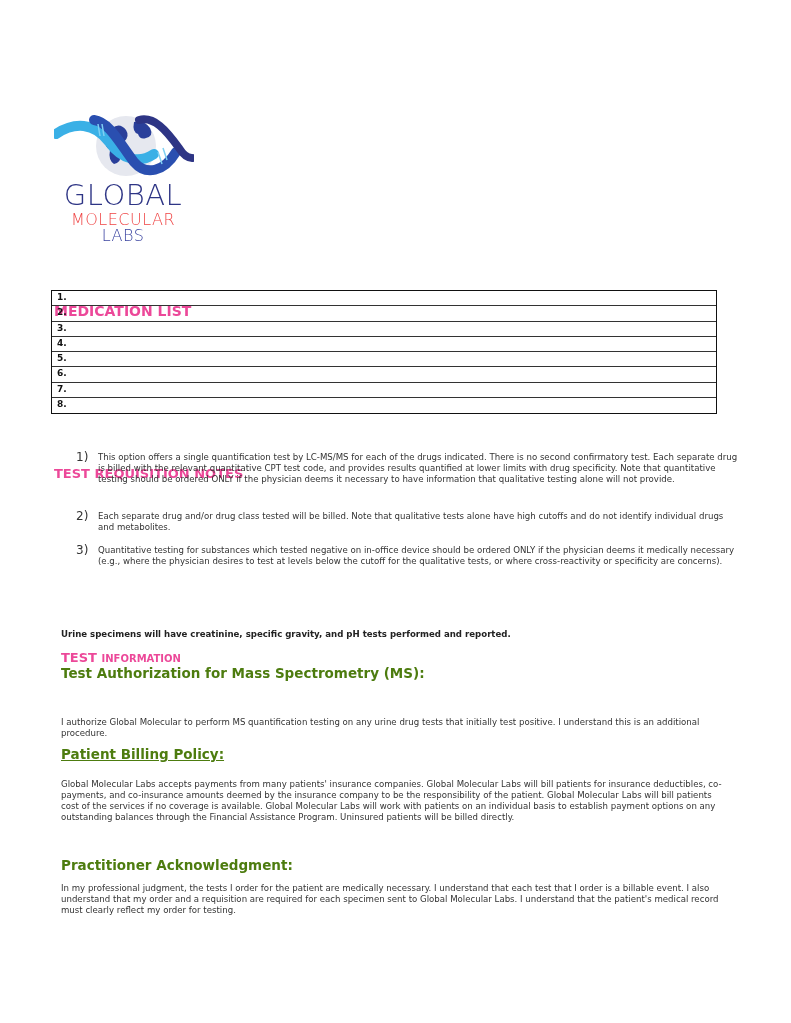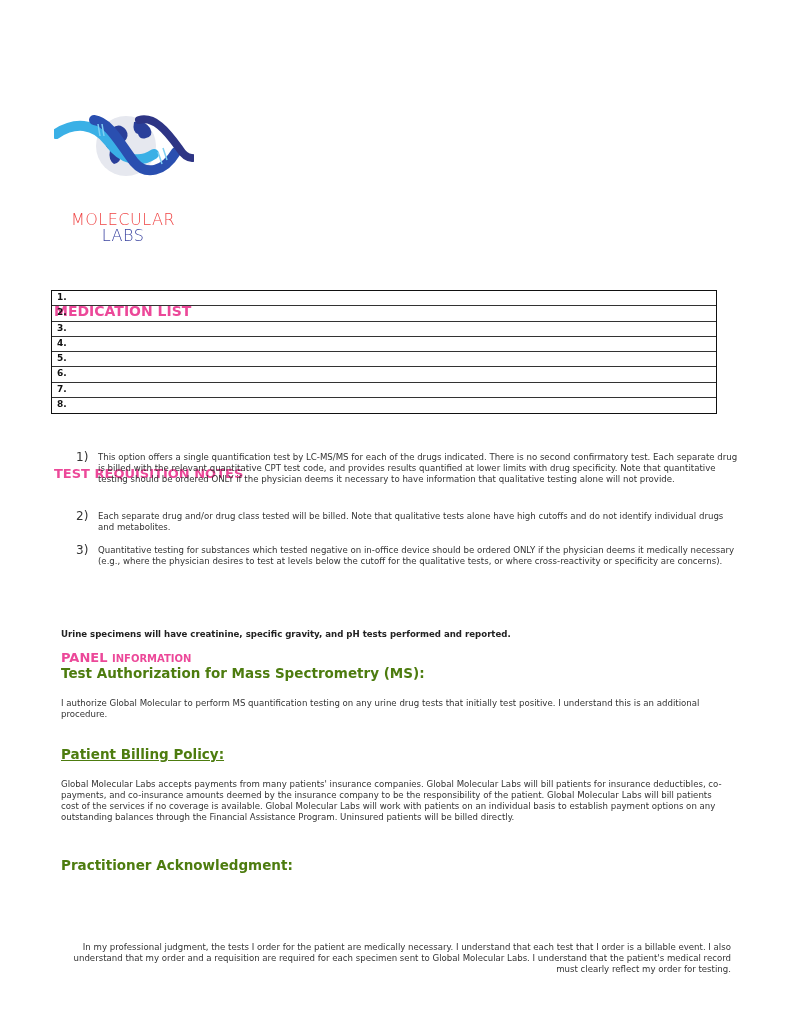--- a/index.html
+++ b/index.html
@@ -46,20 +46,21 @@
     <path d="M2 22 C 20 10, 40 10, 55 30 C 68 48, 85 52, 100 42" stroke="#3ab0e6" stroke-width="10" fill="none" stroke-linecap="round"></path>
     <path d="M40 8 C 55 10, 65 30, 80 50 C 92 64, 110 60, 122 40" stroke="#2a4fb0" stroke-width="10" fill="none" stroke-linecap="round"></path>
     <path d="M85 8 C 100 4, 112 18, 125 36 C 130 44, 134 46, 138 46" stroke="#2e3585" stroke-width="8" fill="none" stroke-linecap="round"></path>
     <g stroke="#7fd0f3" stroke-width="1.5">
       <line x1="44" y1="12" x2="46" y2="24"></line>
       <line x1="48" y1="12" x2="50" y2="24"></line>
       <line x1="104" y1="40" x2="108" y2="52"></line>
       <line x1="109" y1="36" x2="113" y2="48"></line>
     </g>
   </svg>
+  <div class="logo-text logo-global">GLOBAL</div>
   <div class="logo-text logo-molecular">MOLECULAR</div>
   <div class="logo-text logo-labs">LABS</div>
 </div>
 
 <div class="h-section med-title">MEDICATION LIST</div>
 <div class="med-table">
   <div class="med-row">
       <span class="med-num">1.</span>
     </div>
   <div class="med-row">
@@ -94,25 +95,25 @@
 <div class="note" style="top:511px;">
   <span class="note-num">2)</span>
   <div class="note-text">Each separate drug and/or drug class tested will be billed.  Note that qualitative tests alone have high cutoffs and do not identify individual drugs and metabolites.</div>
 </div>
 <div class="note" style="top:545px;">
   <span class="note-num">3)</span>
   <div class="note-text">Quantitative testing for substances which tested negative on in-office device should be ordered ONLY if the physician deems it medically necessary (e.g., where the physician desires to test at levels below the cutoff for the qualitative tests, or where cross-reactivity or specificity are concerns).</div>
 </div>
 
 <div class="h-section panel-title" style="left:61px;">
-  <span>PANEL</span>
+  <span>TEST</span>
   <span class="small">INFORMATION</span>
 </div>
 <div class="panel-sub">Urine specimens will have creatinine, specific gravity, and pH tests performed and reported.</div>
 
 <div class="sec-title" style="top:665px;">Test Authorization for Mass Spectrometry (MS):</div>
-<div class="sec-body" style="top:698px;">I authorize Global Molecular to perform MS quantification testing on any urine drug tests that initially test positive.  I understand this is an additional procedure.</div>
+<div class="sec-body" style="top:717px;">I authorize Global Molecular to perform MS quantification testing on any urine drug tests that initially test positive.  I understand this is an additional procedure.</div>
 
 <div class="sec-title" style="top:746px;text-decoration:underline;">Patient Billing Policy:</div>
 <div class="sec-body" style="top:779px;">Global Molecular Labs accepts payments from many patients' insurance companies.  Global Molecular Labs will bill patients for insurance deductibles, co-payments, and co-insurance amounts deemed by the insurance company to be the responsibility of the patient.  Global Molecular Labs will bill patients cost of the services if no coverage is available.  Global Molecular Labs will work with patients on an individual basis to establish payment options on any outstanding balances through the Financial Assistance Program.  Uninsured patients will be billed directly.</div>
 
 <div class="sec-title" style="top:857px;">Practitioner Acknowledgment:</div>
-<div class="sec-body" style="top:942px;text-align:right;">In my professional judgment, the tests I order for the patient are medically necessary.  I understand that each test that I order is a billable event. I also understand that my order and a requisition are required for each specimen sent to Global Molecular Labs.  I understand that the patient's medical record must clearly reflect my order for testing.</div>
+<div class="sec-body" style="top:883px;">In my professional judgment, the tests I order for the patient are medically necessary.  I understand that each test that I order is a billable event. I also understand that my order and a requisition are required for each specimen sent to Global Molecular Labs.  I understand that the patient's medical record must clearly reflect my order for testing.</div>
 
 </body></html>

